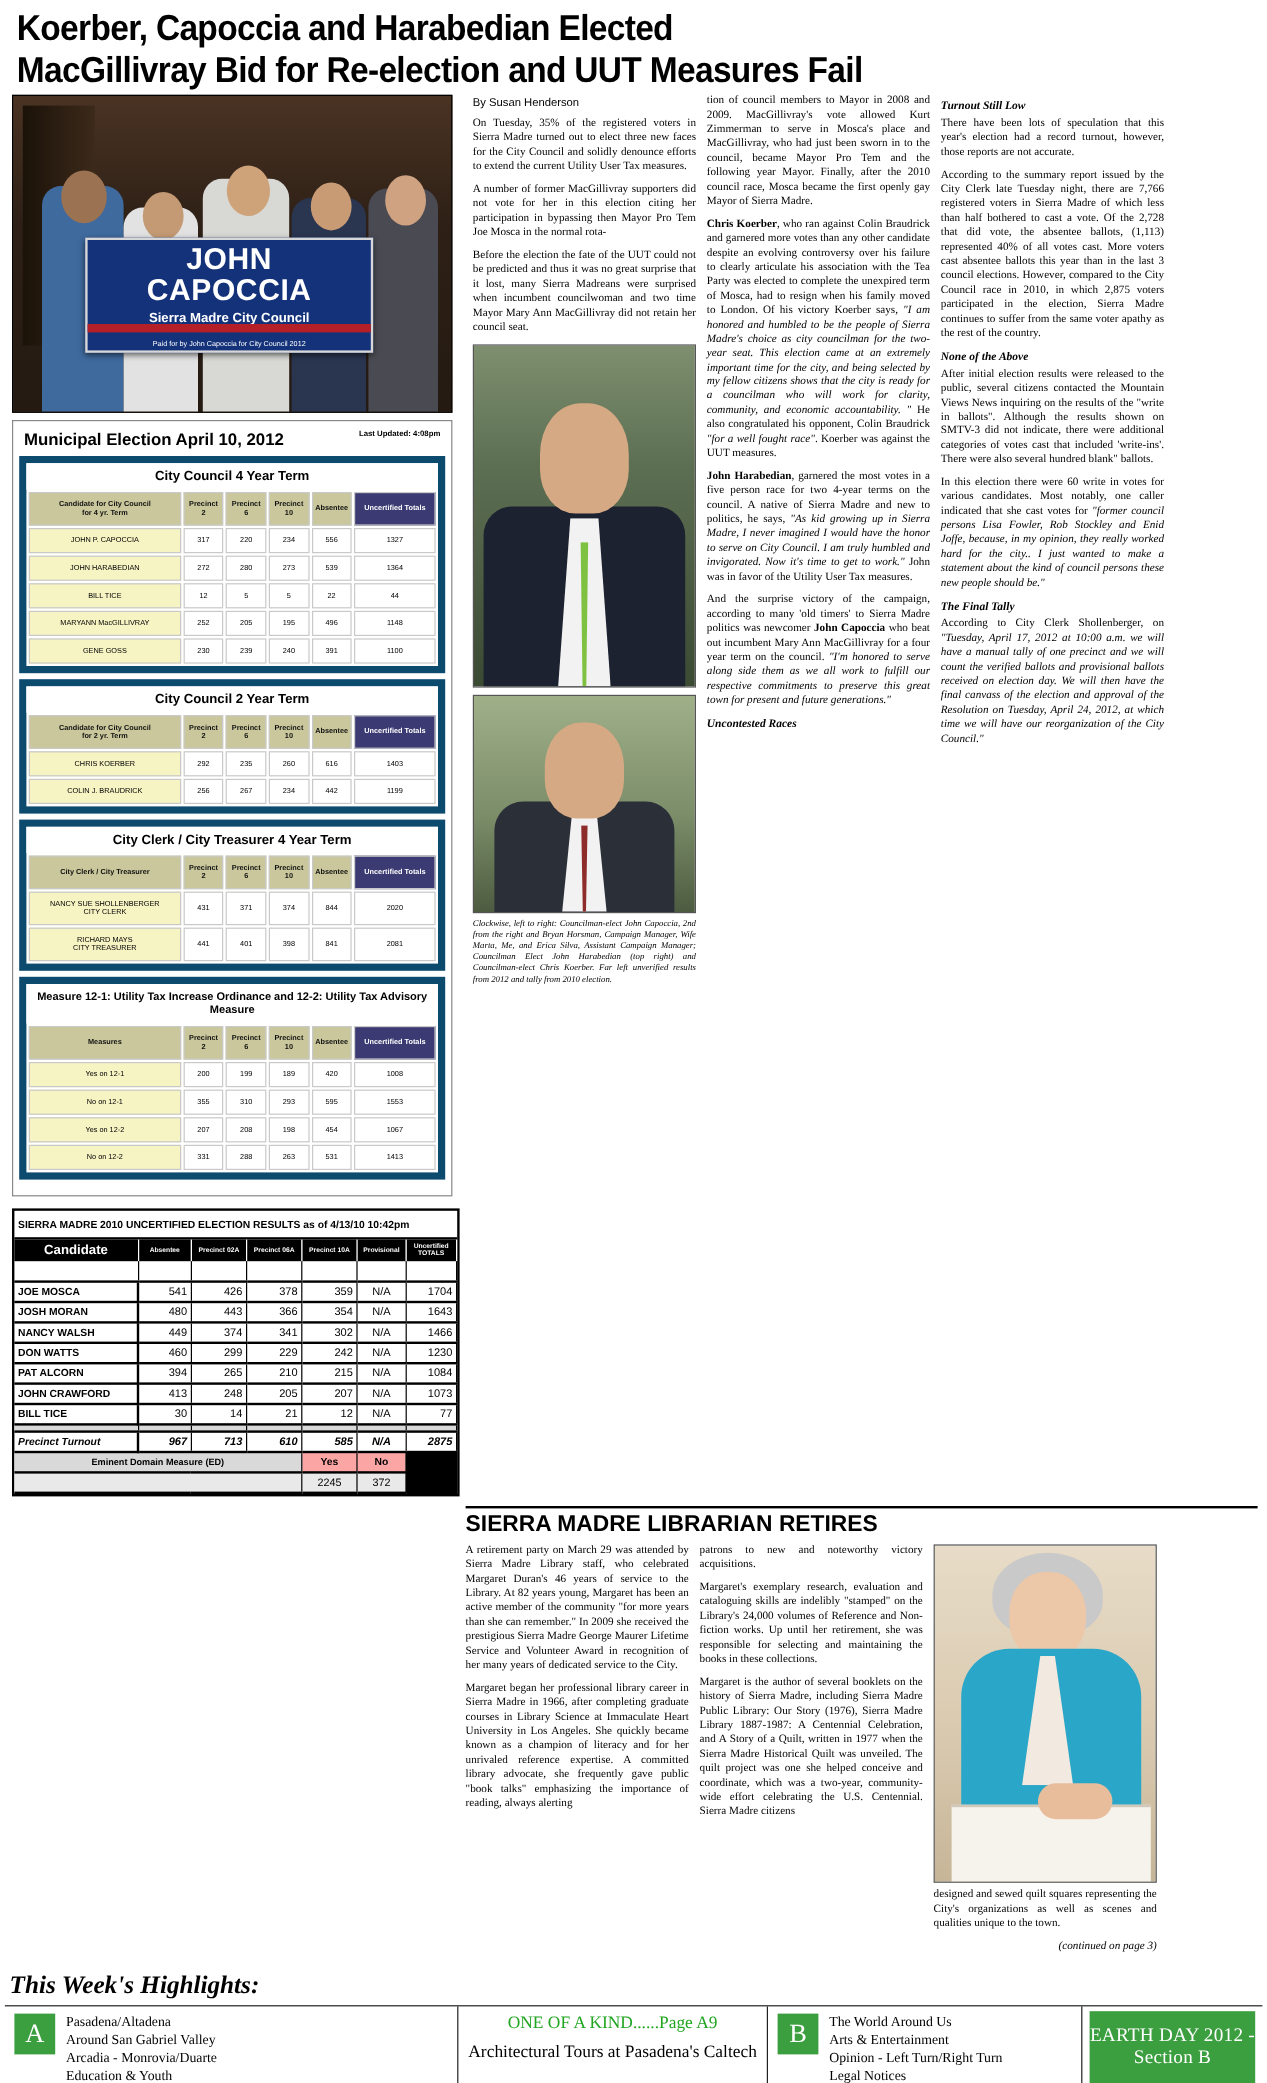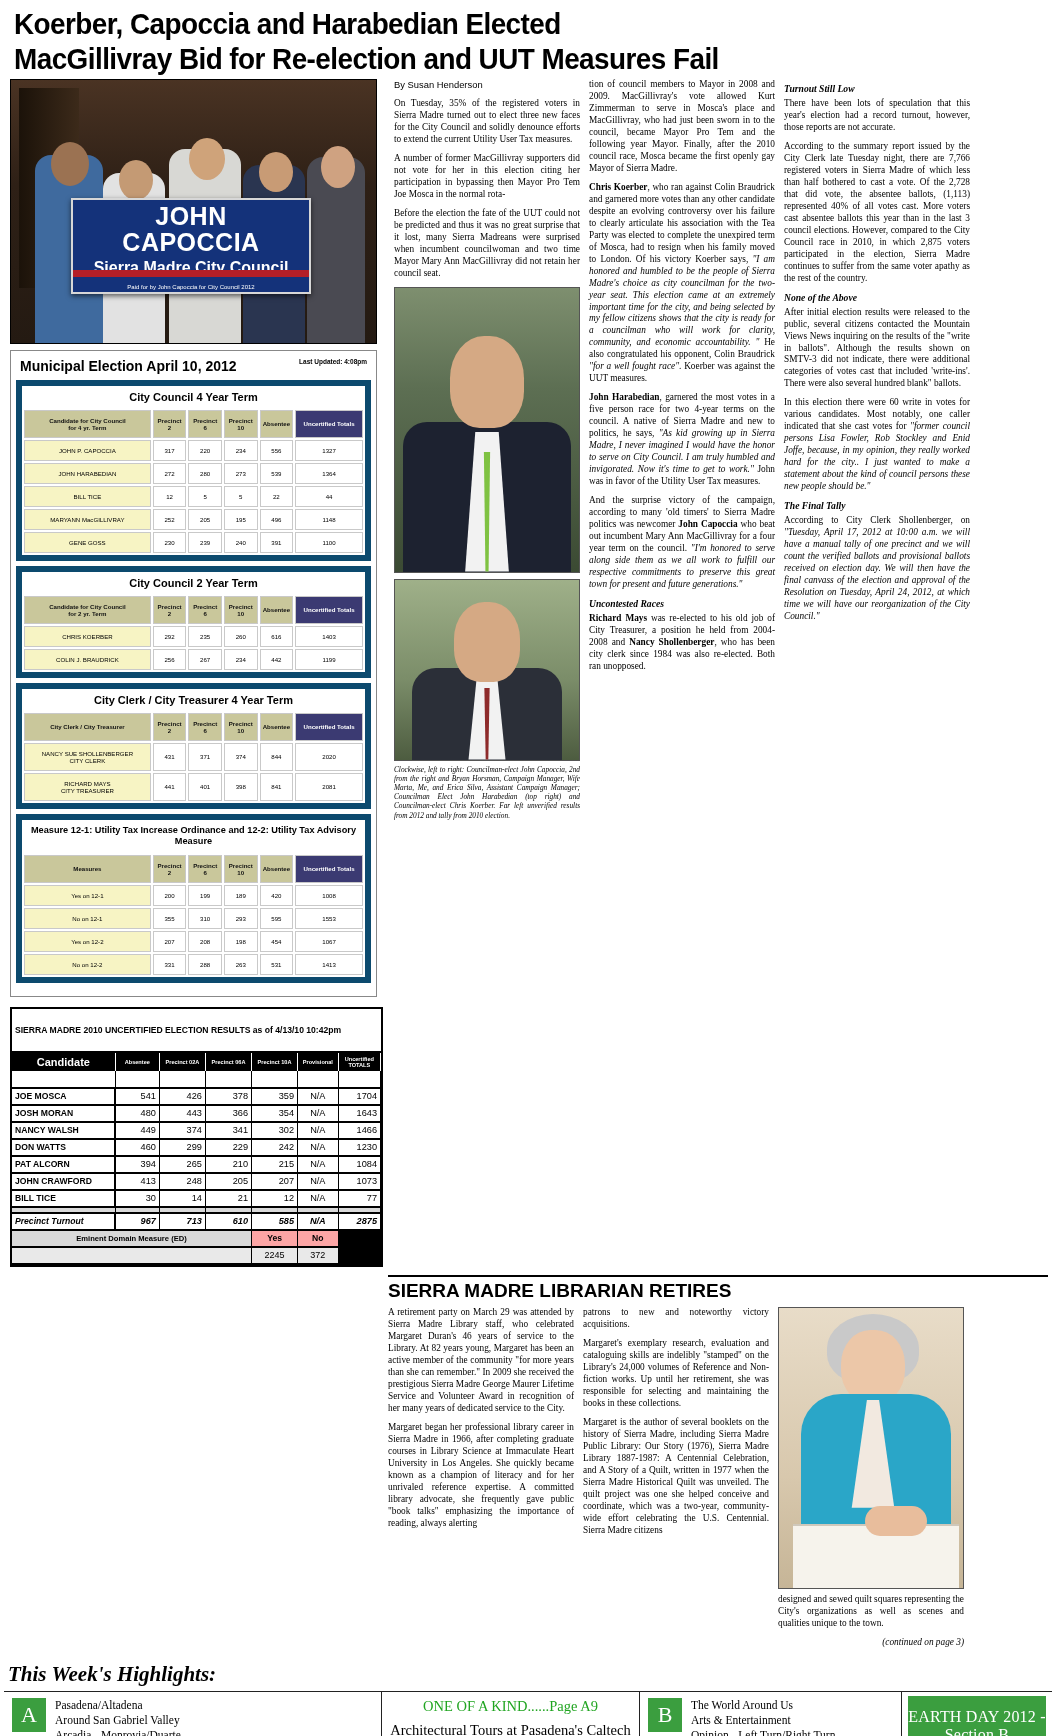--- a/index.html
+++ b/index.html
@@ -53,21 +53,21 @@
     position:absolute; left:60px; top:118px; width:240px; height:96px;
     background:#14327a; border:2px solid #d7d7d7;
     box-shadow:0 2px 5px rgba(0,0,0,.6);
     display:flex; flex-direction:column; align-items:center; justify-content:flex-start;
     padding-top:4px;
   }
   .sign .s1 { color:#fff; font-family:"Liberation Sans",sans-serif; font-weight:bold;
     font-size:25px; letter-spacing:0.5px; line-height:1; }
   .sign .s2 { color:#fff; font-family:"Liberation Sans",sans-serif; font-weight:bold;
     font-size:25px; letter-spacing:0.5px; line-height:1.05; }
-  .sign .s3 { margin-top:4px; font-size:16px; color:#fff;
+  .sign .s3 { margin-top:4px; font-size:11px; color:#fff;
     font-family:"Liberation Sans",sans-serif; font-weight:bold; }
   .sign .redbar { position:absolute; left:0; right:0; bottom:15px; height:7px; background:#b41f28; }
   .sign .s4 { position:absolute; left:0; right:0; bottom:2px; text-align:center;
     font-size:6px; color:#fff; font-family:"Liberation Sans",sans-serif; }
 
   
   .results-block {
     width:367px; margin-top:6px; border:1px solid #888; background:#fff;
     padding:5px 5px 8px 5px;
   }
@@ -91,21 +91,21 @@
   table.res th.tot { background:#3b3a72; color:#fff; }
   table.res td.name { background:#f7f4c4; font-weight:normal; }
   col.cname { width:43%; }
   col.cnum  { width:11.4%; }
   col.ctot  { width:23%; }
 
   
   .t2010 { width:373px; margin-top:10px; border:2px solid #000; background:#fff; }
   .t2010 .cap {
     font-family:"Liberation Sans",sans-serif; font-weight:bold; font-size:8.6px;
-    padding:16px 3px; border-bottom:2px solid #000;
+    padding:6px 3px; border-bottom:2px solid #000;
   }
   table.old { width:100%; border-collapse:collapse; table-layout:fixed; font-family:"Liberation Sans",sans-serif; }
   table.old th {
     background:#000; color:#fff; font-size:5.6px; font-weight:bold;
     padding:3px 2px; text-align:center; border-right:1px solid #fff;
   }
   table.old th.cand { font-size:11px; text-align:center; }
   table.old td {
     font-size:9.2px; padding:2px 3px; border-bottom:2px solid #000; border-right:1px solid #000;
     text-align:right; height:17px;
@@ -632,23 +632,20 @@
         </p>
         <p class="body">
           <span class="leadname">John Harabedian</span><span>, garnered the most votes in a five person race for two 4-year terms on the council.  A native of Sierra Madre and new to politics, he says,</span>
           <i>"As kid growing up in Sierra Madre, I never imagined I would have the honor to serve on City Council.  I am truly humbled and invigorated.  Now it's time to get to work."</i><span> John was in favor of the Utility User Tax measures.</span>
         </p>
         <p class="body">
           <span>And the surprise victory of the campaign, according to many 'old timers' to Sierra Madre politics was newcomer </span><span class="leadname">John Capoccia</span><span> who beat out incumbent Mary Ann MacGillivray for a four year term on the council.</span>
           <i>"I'm honored to serve along side them as we all work to fulfill our respective commitments to preserve this great town for present and future generations."</i>
         </p>
         <div class="subhead">Uncontested Races</div>
-        <p class="body">
-          <span class="leadname">Richard Mays</span><span> was re-elected to his old job of City Treasurer, a position he held from 2004-2008 and </span><span class="leadname">Nancy Shollenberger</span><span>, who has been city clerk since 1984 was also re-elected. Both ran unopposed.</span>
-        </p>
       </div>
 
       <div class="tcol">
         <div class="subhead">Turnout Still Low</div>
         <p class="body">There have been lots of speculation that this year's election had a record turnout, however, those reports are not accurate.</p>
         <p class="body">According to the summary report issued  by the City Clerk late Tuesday night, there are 7,766 registered voters in Sierra Madre of which less than half bothered to cast a vote.  Of the 2,728 that did vote, the absentee ballots, (1,113) represented 40% of all votes cast.  More voters cast absentee ballots this year than in the last 3 council elections.  However, compared to the City Council race in 2010, in which 2,875 voters participated in the election, Sierra Madre continues to suffer from the same voter apathy as the rest of the country.</p>
         <div class="subhead">None of the Above</div>
         <p class="body">After initial election results were released to the public, several citizens contacted the Mountain Views News inquiring on the results of the "write in ballots".   Although the results shown on SMTV-3 did not indicate, there were additional categories of votes cast that included 'write-ins'.  There were also several hundred blank" ballots.</p>
         <p class="body">
           <span>In this election there were 60 write in votes for various candidates.  Most notably, one caller indicated that she cast votes for</span>

